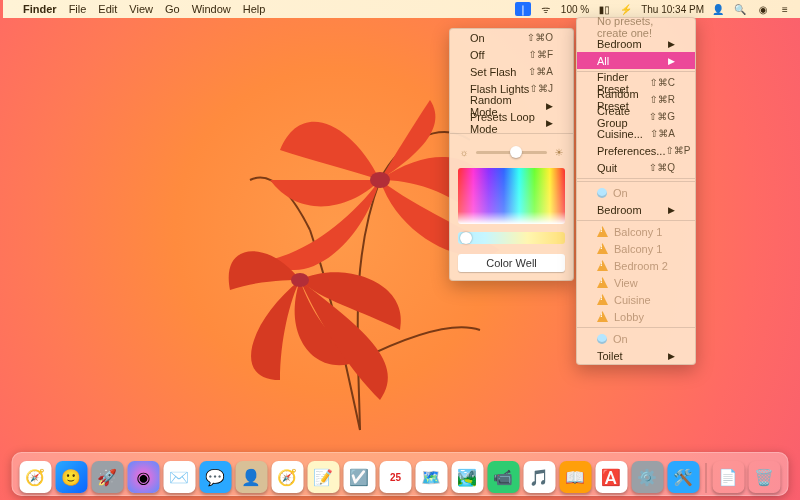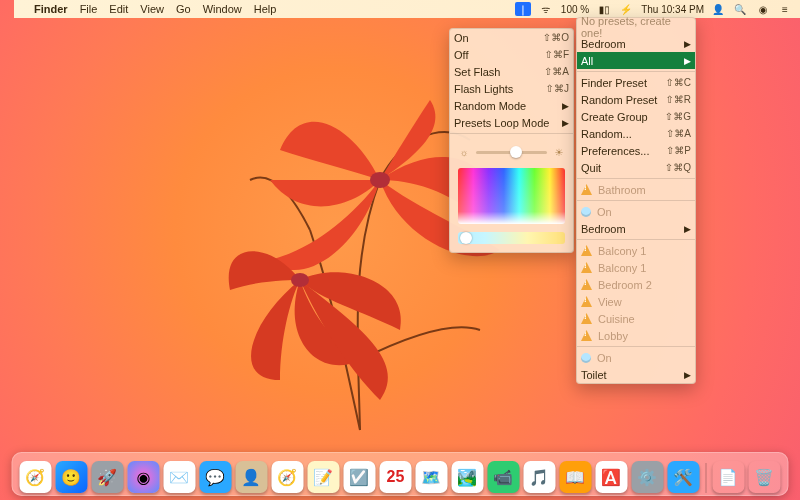--- a/index.html
+++ b/index.html
@@ -6,21 +6,21 @@
 html, body { width: 800px; height: 500px; overflow: hidden; }
 
 .desktop {
   position: relative;
   width: 800px; height: 500px;
   background: radial-gradient(circle at 42% 46%, #ff9a4a 0%, #ff8b3e 30%, #ff7a55 55%, #ff6a64 78%, #f95f6e 100%);
 }
 
 
 .menubar {
-  position: absolute; top:0; left:14px; right:0; height: 18px;
+  position: absolute; top:0; left:3px; right:0; height: 18px;
   background: linear-gradient(to right, #fff3d6, #ffeccb);
   display: flex; align-items: center;
   font-size: 11px; color: #3a2a10;
 }
 .menubar .left { display:flex; align-items:center; gap:12px; padding-left:8px; }
 .menubar .left .apple { font-size:12px; }
 .menubar .left .app { font-weight:600; }
 .menubar .right { margin-left:auto; display:flex; align-items:center; gap:8px; padding-right:8px; }
 .menubar .right span { font-size:10px; }
 .status-icon { width:14px; height:14px; display:flex; align-items:center; justify-content:center; }
@@ -31,25 +31,25 @@
 
 .panel {
   position:absolute; background: rgba(255,225,200,0.95);
   border:1px solid rgba(0,0,0,0.12); border-radius:4px;
   box-shadow: 0 6px 18px rgba(0,0,0,0.25);
   font-size:11px; color:#3a2a10;
 }
 .panel-left { left:449px; top:28px; width:125px; }
 .panel-right { left:576px; top:17px; width:120px; }
 
-.menu-row { display:flex; align-items:center; height:17px; padding:0 4px; position:relative; }
+.menu-row { display:flex; align-items:center; height:17px; padding:0 20px; position:relative; }
 .menu-row .lab { flex:1; }
 .menu-row .sc { font-size:10px; opacity:.8; }
 .menu-row .arrow { font-size:9px; margin-left:4px; }
-.menu-row.hl { background:#15803d; color:#fff; }
+.menu-row.hl { background:#ec4899; color:#fff; }
 .menu-row.dim { color:#a88a6a; }
 .menu-row.dim2 { color:#c09a7a; }
 .hr { height:1px; background:rgba(0,0,0,0.12); margin:2px 0; }
 .warn { width:11px; height:11px; margin-right:6px; background:#f2a83a; clip-path: polygon(50% 0, 100% 100%, 0 100%); position:relative; }
 .warn::after { content:"!"; position:absolute; left:3px; top:-1px; font-size:8px; color:#fff; font-weight:700; }
 .bulb { width:10px; height:10px; margin-right:6px; border-radius:50%; background:#b5e6ff; box-shadow: inset 0 -2px 0 rgba(0,0,0,.15); }
 
 
 .panel-left .ctrl { padding:6px 8px 8px; }
 .slider-row { display:flex; align-items:center; gap:6px; height:20px; }
@@ -176,20 +176,21 @@
         <span class="sun">☼</span>
         <div class="slider">
           <div class="thumb" id="thumb" style="left: 48%;"></div>
         </div>
         <span class="sun">☀</span>
       </div>
       <div class="colorwell-area"></div>
       <div class="huebar">
           <div class="dot"></div>
         </div>
+      <div class="cw-btn">Color Well</div>
     </div>
   </div>
 
   <div class="panel panel-right">
     <div class="menu-row dim">
       <span class="lab">No presets, create one!</span>
     </div>
     <div id="presets">
         <div class="menu-row">
           <span class="lab">Bedroom</span>
@@ -208,39 +209,33 @@
         </div>
         <div class="menu-row">
           <span class="lab">Random Preset</span>
           <span class="sc">⇧⌘R</span>
         </div>
         <div class="menu-row">
           <span class="lab">Create Group</span>
           <span class="sc">⇧⌘G</span>
         </div>
         <div class="menu-row">
-          <span class="lab">Random...</span>
+          <span class="lab">Cuisine...</span>
           <span class="sc">⇧⌘A</span>
         </div>
         <div class="menu-row">
           <span class="lab">Preferences...</span>
           <span class="sc">⇧⌘P</span>
         </div>
         <div class="menu-row">
           <span class="lab">Quit</span>
           <span class="sc">⇧⌘Q</span>
         </div>
       </div>
     <div class="hr"></div>
-    <div id="rooms1">
-        <div class="menu-row dim2">
-          <span class="warn"></span>
-          <span class="lab">Bathroom</span>
-        </div>
-      </div>
     <div class="hr"></div>
     <div class="menu-row dim2">
       <span class="bulb"></span>
       <span class="lab">On</span>
     </div>
     <div class="menu-row">
       <span class="lab">Bedroom</span>
         <span class="arrow">▶</span>
     </div>
     <div class="hr"></div>
@@ -286,21 +281,21 @@
         <div class="tile" style="background: rgb(255, 255, 255);">🧭</div>
         <div class="tile" style="background: linear-gradient(135deg, rgb(42, 168, 255), rgb(10, 102, 255));">🙂</div>
         <div class="tile" style="background: rgb(154, 160, 166);">🚀</div>
         <div class="tile" style="background: radial-gradient(circle, rgb(255, 106, 213), rgb(91, 141, 255));">◉</div>
         <div class="tile" style="background: rgb(255, 255, 255);">✉️</div>
         <div class="tile" style="background: rgb(42, 168, 255);">💬</div>
         <div class="tile" style="background: rgb(216, 192, 151);">👤</div>
         <div class="tile" style="background: rgb(255, 255, 255);">🧭</div>
         <div class="tile" style="background: rgb(255, 246, 199);">📝</div>
         <div class="tile" style="background: rgb(255, 255, 255);">☑️</div>
-        <div class="tile" style="background: rgb(255, 255, 255); font-size: 16px; font-weight: 700; color: rgb(221, 34, 34);">25</div>
+        <div class="tile" style="background: rgb(255, 255, 255); font-size: 10px; font-weight: 700; color: rgb(221, 34, 34);">25</div>
         <div class="tile" style="background: rgb(255, 255, 255);">🗺️</div>
         <div class="tile" style="background: rgb(255, 255, 255);">🏞️</div>
         <div class="tile" style="background: rgb(46, 204, 113);">📹</div>
         <div class="tile" style="background: rgb(255, 255, 255);">🎵</div>
         <div class="tile" style="background: rgb(255, 159, 10);">📖</div>
         <div class="tile" style="background: rgb(255, 255, 255);">🅰️</div>
         <div class="tile" style="background: rgb(154, 160, 166);">⚙️</div>
         <div class="tile" style="background: rgb(42, 168, 255);">🛠️</div>
       </div>
     <div class="sep"></div>

